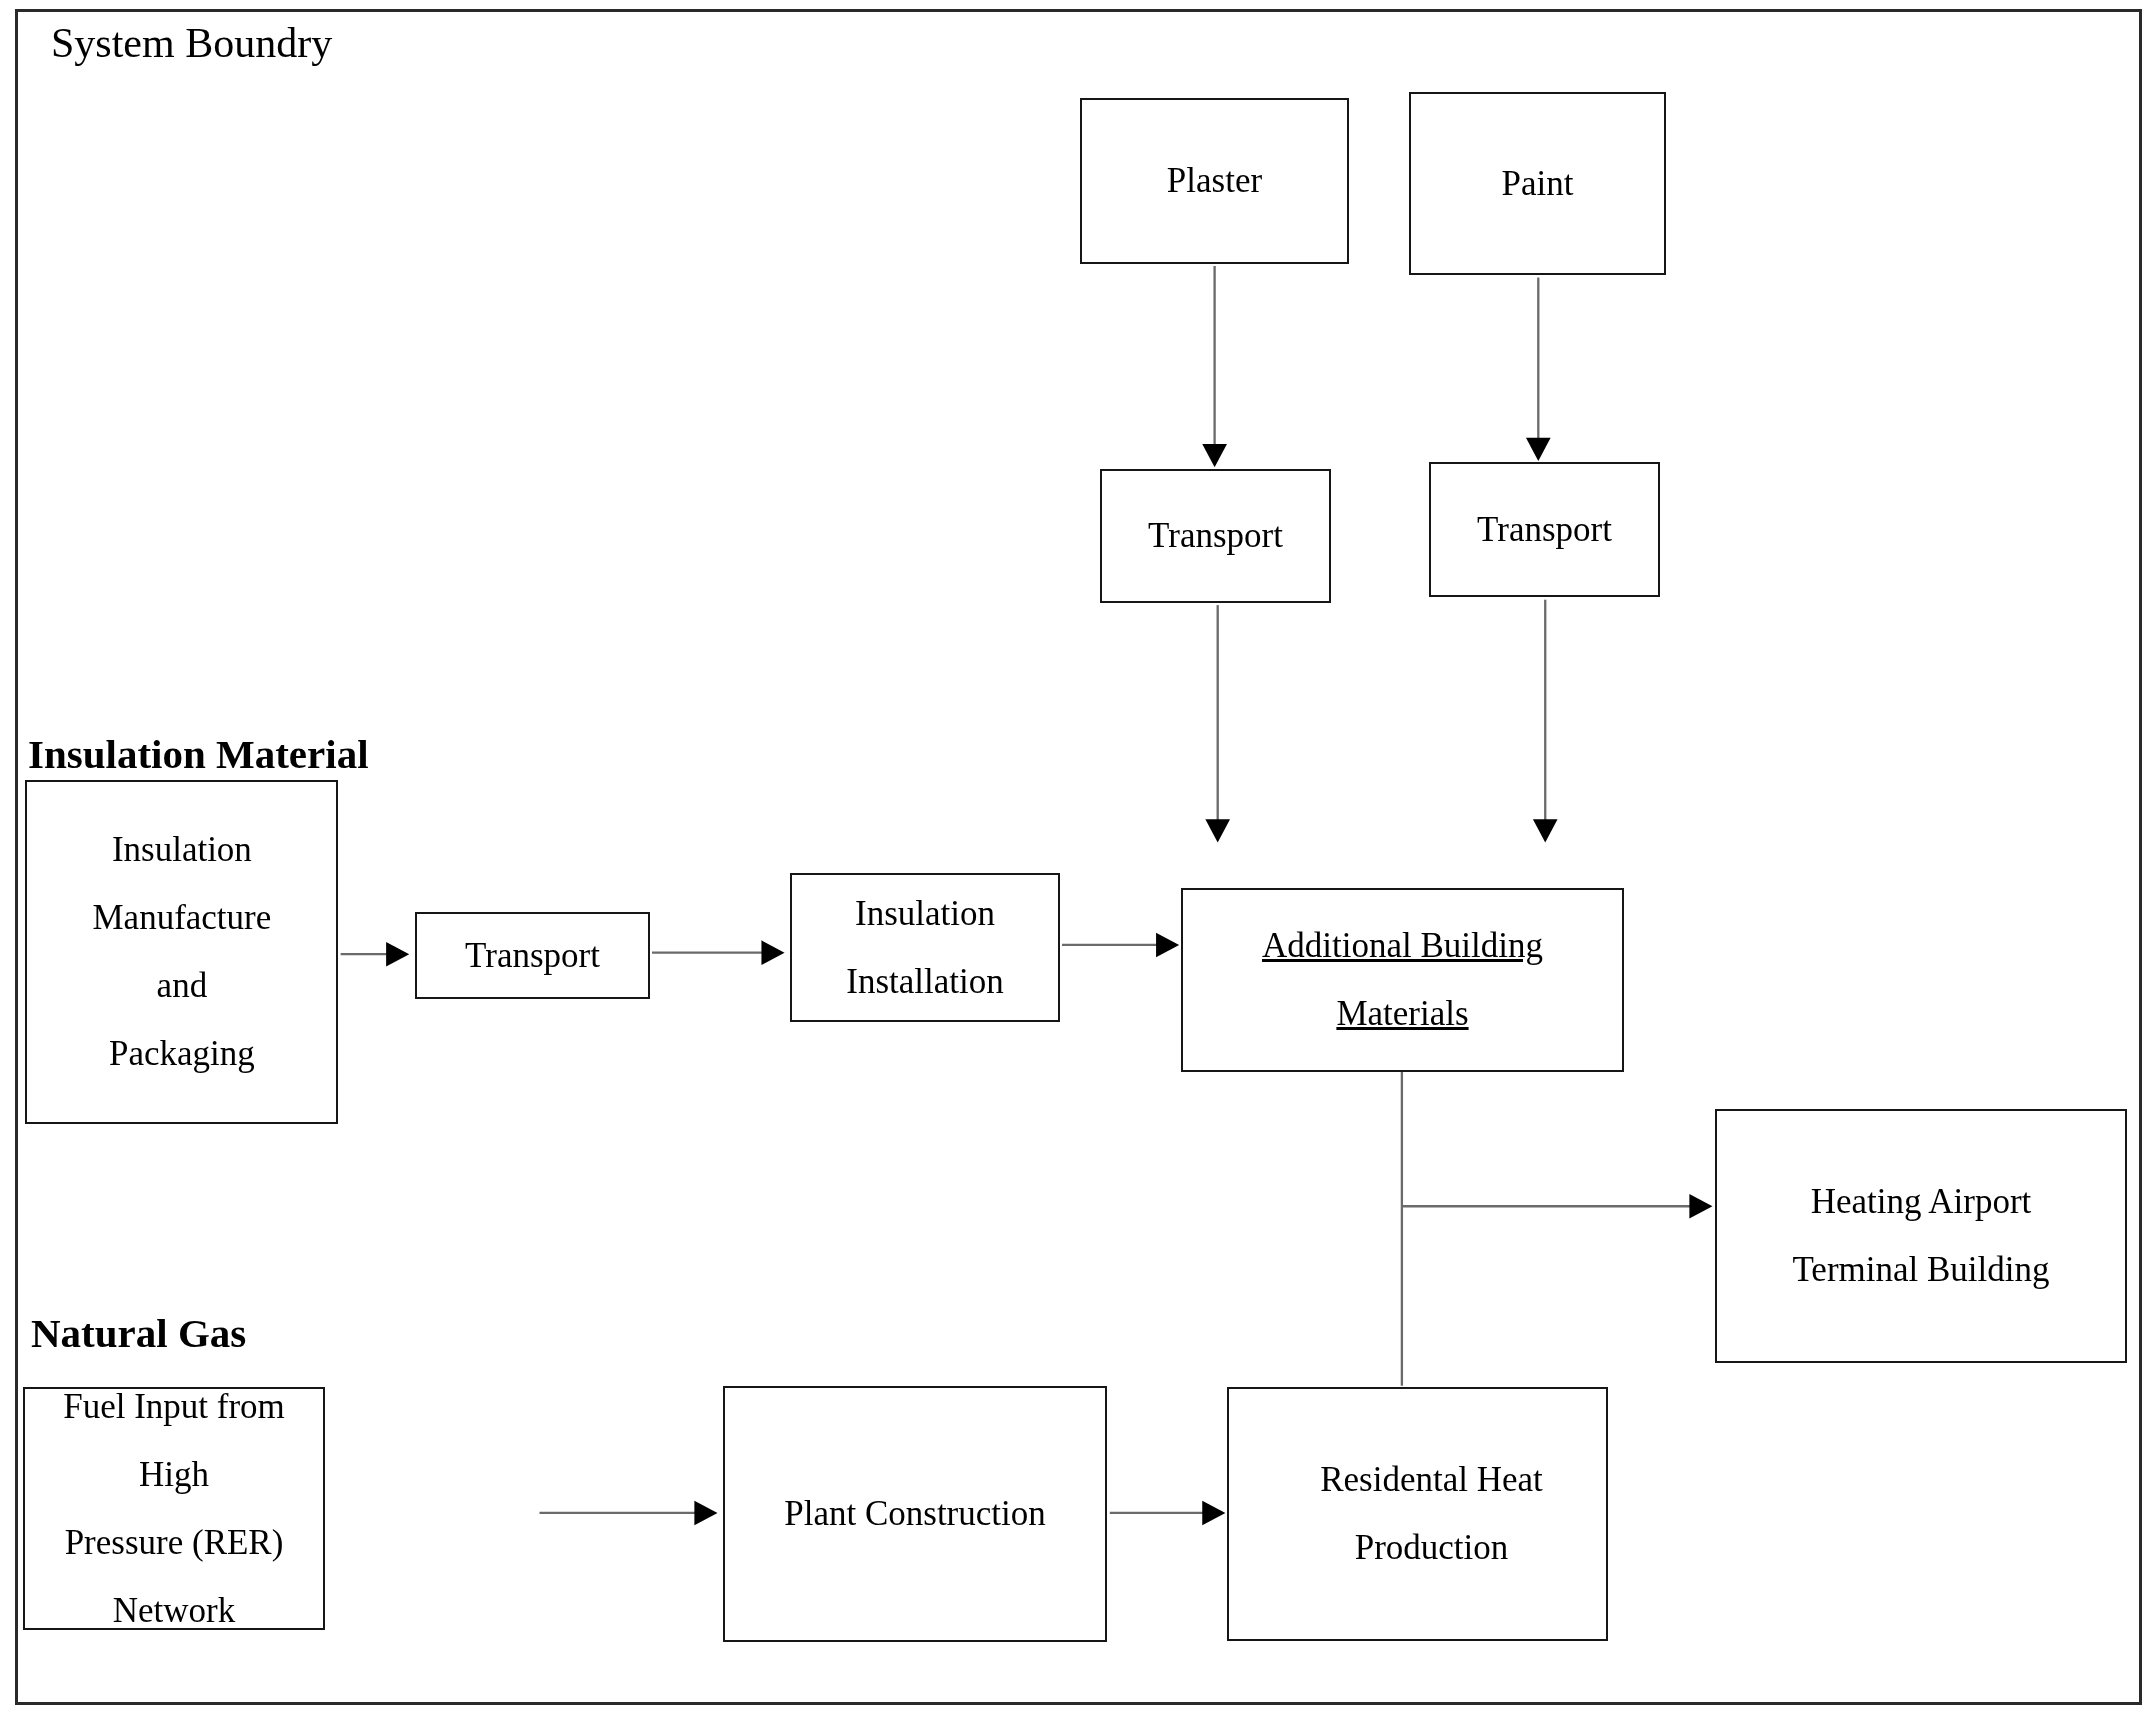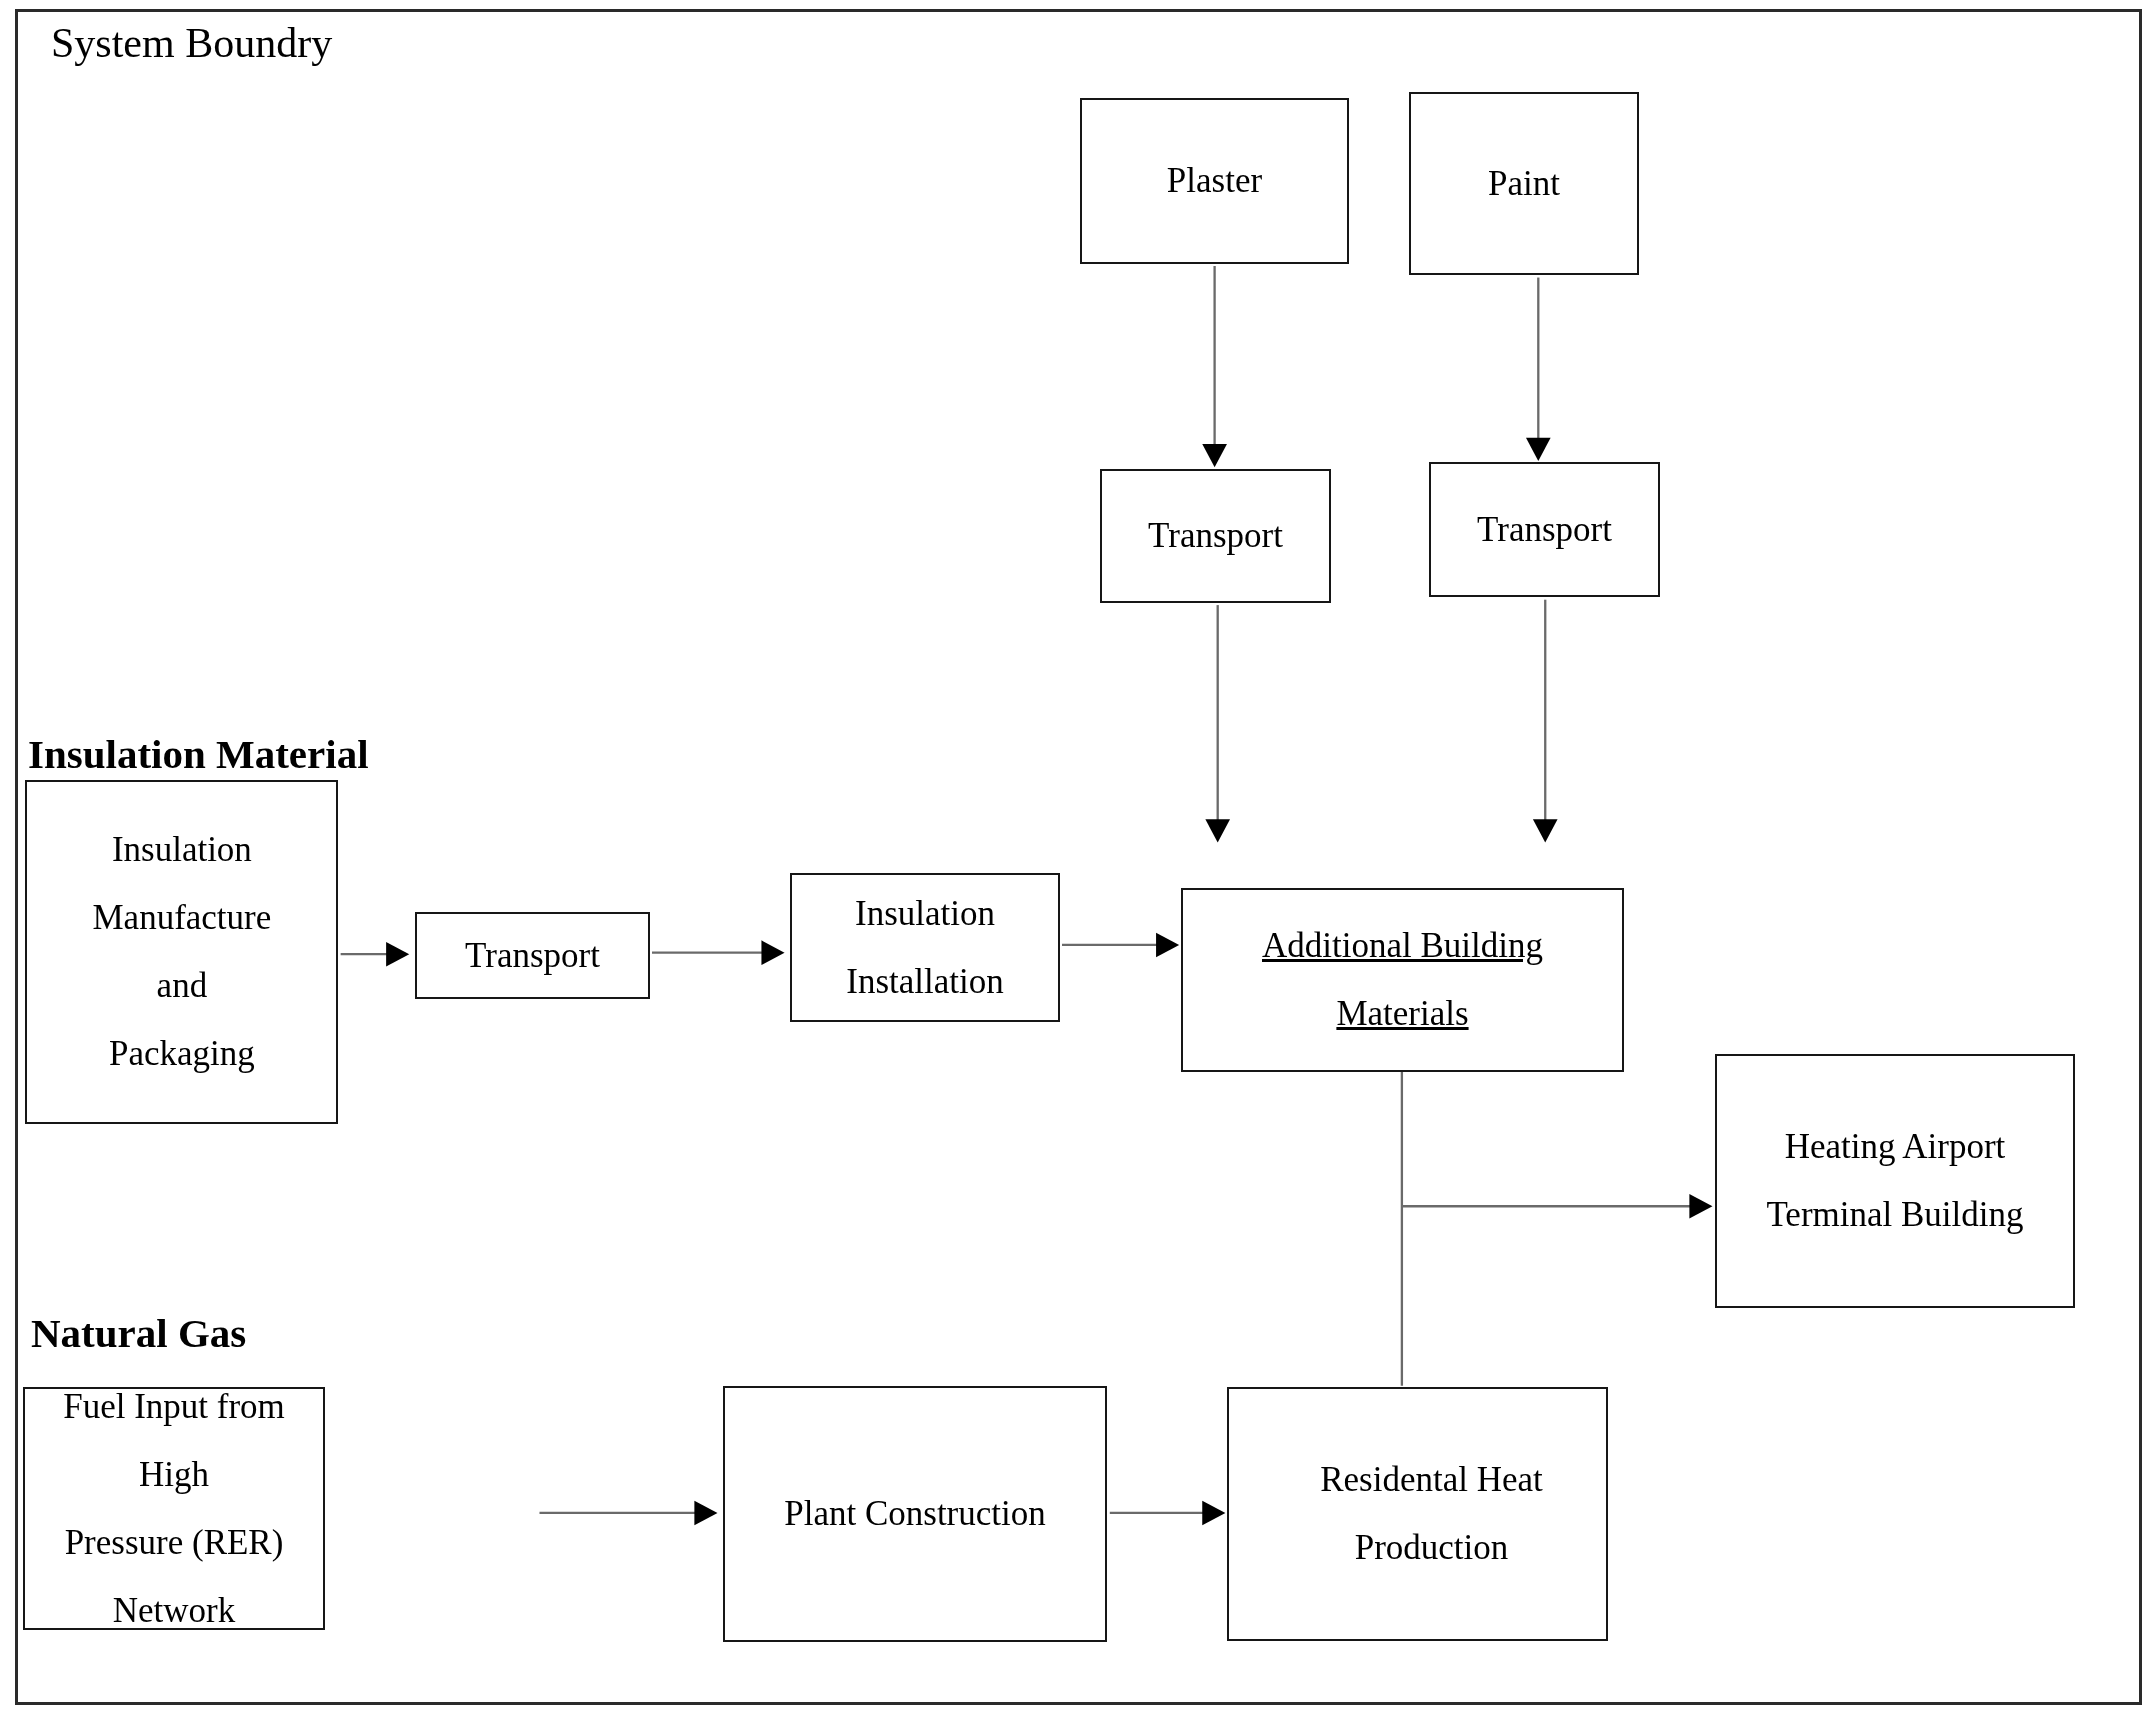--- a/index.html
+++ b/index.html
@@ -45,28 +45,28 @@
     position:absolute;
     z-index:2;
     font-size:41px;
     line-height:46px;
     white-space:nowrap;
   }
   .title-label{font-size:42px;font-weight:400;}
   .bold-label{font-weight:600;}
   
   .n-plaster{left:1080px;top:98px;width:269px;height:166px;}
-  .n-paint{left:1409px;top:92px;width:230px;height:183px;}
+  .n-paint{left:1409px;top:92px;width:257px;height:183px;}
   .n-transport-plaster{left:1100px;top:469px;width:231px;height:134px;}
   .n-transport-paint{left:1429px;top:462px;width:231px;height:135px;}
   .n-insulation-manufacture{left:25.4px;top:780px;width:313px;height:344px;}
   .n-transport-insulation{left:415px;top:912px;width:235px;height:87px;}
   .n-insulation-installation{left:790px;top:873px;width:270px;height:149px;}
   .n-abm{left:1181px;top:888px;width:443px;height:184px;text-decoration:underline;}
-  .n-heating-airport{left:1715px;top:1054px;width:360px;height:254px;}
+  .n-heating-airport{left:1715px;top:1109px;width:412px;height:254px;}
   .n-fuel-input{left:23px;top:1387px;width:302px;height:243px;}
   .n-plant-construction{left:723px;top:1386px;width:384px;height:256px;}
   .n-residential-heat{left:1227px;top:1387px;width:381px;height:254px;padding-left:28px;}
   .l-system-boundary{left:51px;top:20px;}
   .l-insulation-material{left:28px;top:731px;}
   .l-natural-gas{left:31px;top:1310px;}
 </style>
 </head>
 <body>
 

